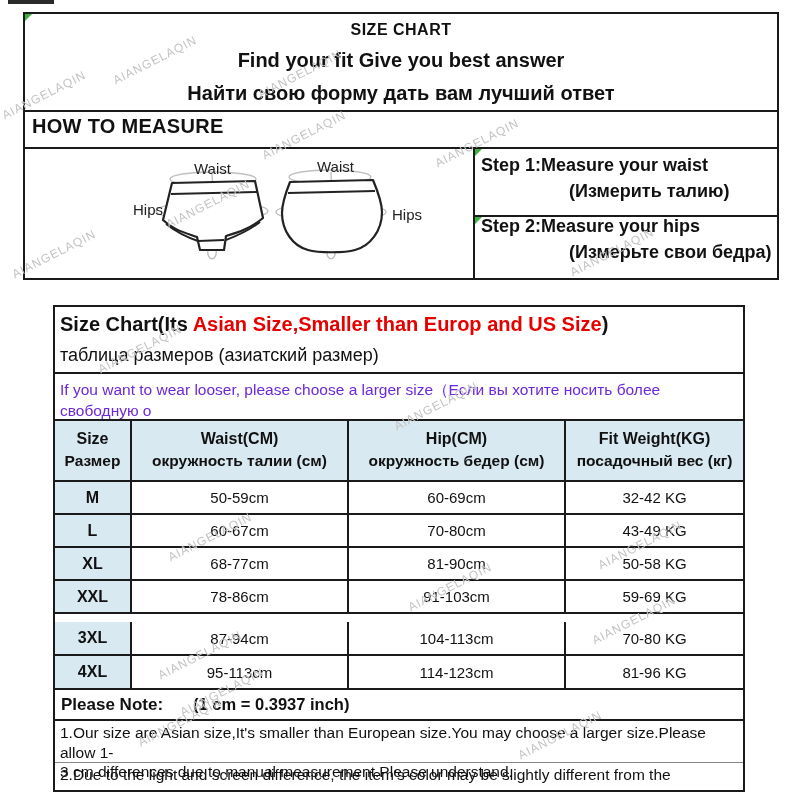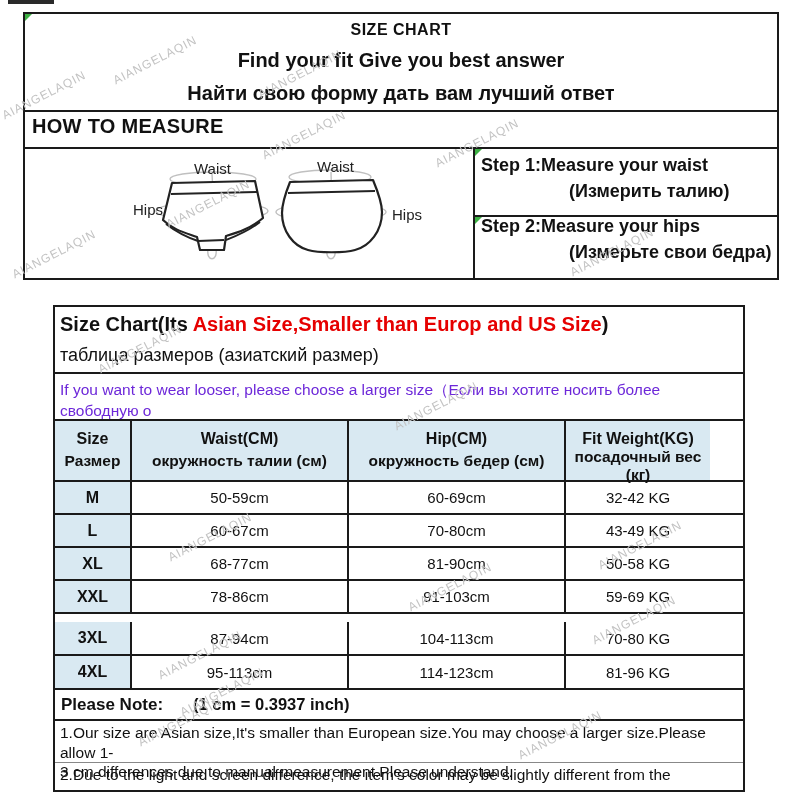--- a/index.html
+++ b/index.html
@@ -30,21 +30,21 @@
     border:2px solid #1a1a1a; background:#fff;
   }
   .row { width:100%; }
   .row-title { height:36px; padding:6px 0 0 5px; font-size:20px; font-weight:bold; }
   .row-title .red { color:#e60000; }
   .row-subtitle { height:31px; padding:2px 0 0 5px; font-size:18px; border-bottom:2px solid #1a1a1a; }
   .row-warning { height:47px; padding:5px 0 0 5px; font-size:15.5px; line-height:21px; color:#6d28d9; border-bottom:2px solid #1a1a1a; }
   .grid-row { display:flex; border-bottom:2px solid #1a1a1a; }
   .cell { border-right:2px solid #1a1a1a; display:flex; align-items:center; justify-content:center; text-align:center; }
   .cell:last-child { border-right:none; }
-  .c0 { width:77px; } .c1 { width:217px; } .c2 { width:217px; } .c3 { width:144px; }
+  .c0 { width:77px; } .c1 { width:217px; } .c2 { width:217px; } .c3 { width:177px; }
   .row-header { height:61px; }
   .row-header .cell { flex-direction:column; justify-content:space-between; padding:9px 0 10px; background:#d9e9f2; font-weight:bold; }
   .hdr-en { font-size:16px; } .hdr-ru { font-size:15.5px; }
   .data-row { height:33px; font-size:15px; }
   .data-row .cell.size-cell { background:#d9e9f2; font-weight:bold; font-size:16px; }
   .row-note-head { height:31px; border-bottom:2px solid #1a1a1a; display:flex; align-items:center; padding-left:6px; }
   .pn-label { font-size:17px; font-weight:bold; }
   .pn-formula { font-size:16.5px; font-weight:bold; margin-left:30px; }
   .row-note1 { height:42px; border-bottom:1px solid #888; }
   .row-note2 { height:35px; }

